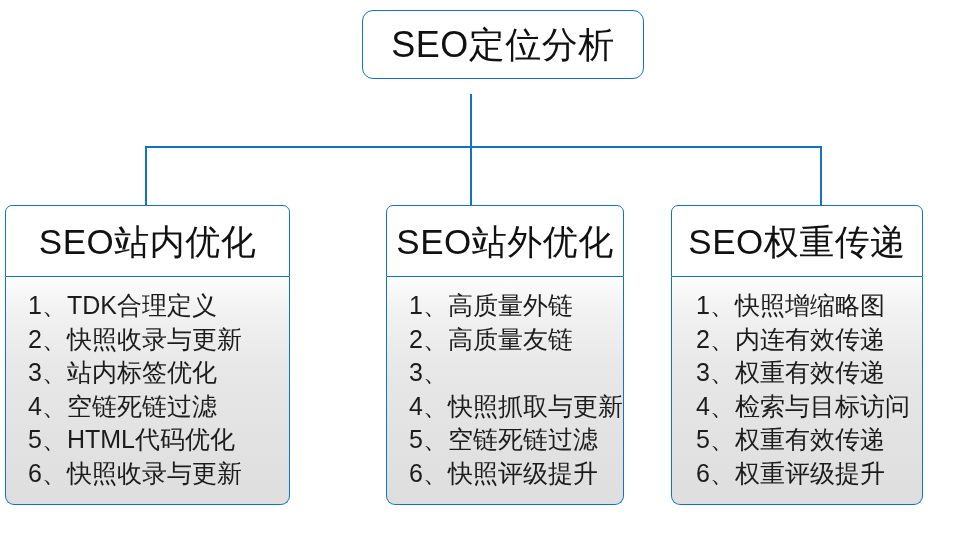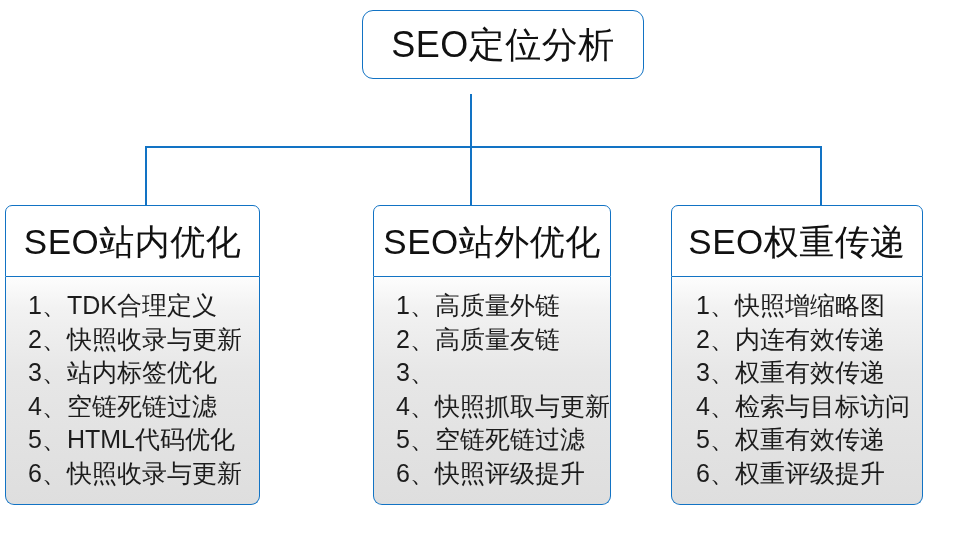--- a/index.html
+++ b/index.html
@@ -43,22 +43,22 @@
   .conn-drop-left  { left: 145px; top: 146px; width: 1.6px; height: 60px; }
   .conn-drop-mid   { left: 470px; top: 146px; width: 1.6px; height: 60px; }
   .conn-drop-right { left: 820px; top: 146px; width: 1.6px; height: 60px; }
 
   
   .branch {
     position: absolute;
     top: 205px;
     width: 285px;
   }
-  .branch-1 { left: 5px;   width: 255px; }
-  .branch-2 { left: 330px; width: 281px; padding-left: 43px; }
+  .branch-1 { left: 5px;   width: 285px; }
+  .branch-2 { left: 343px; width: 281px; padding-left: 43px; }
   .branch-3 { left: 671px; width: 252px; }
 
   .branch-header {
     height: 72px;
     background: #ffffff;
     border: 1.6px solid #1273c4;
     border-radius: 7px 7px 0 0;
     display: flex;
     align-items: center;
     justify-content: center;

